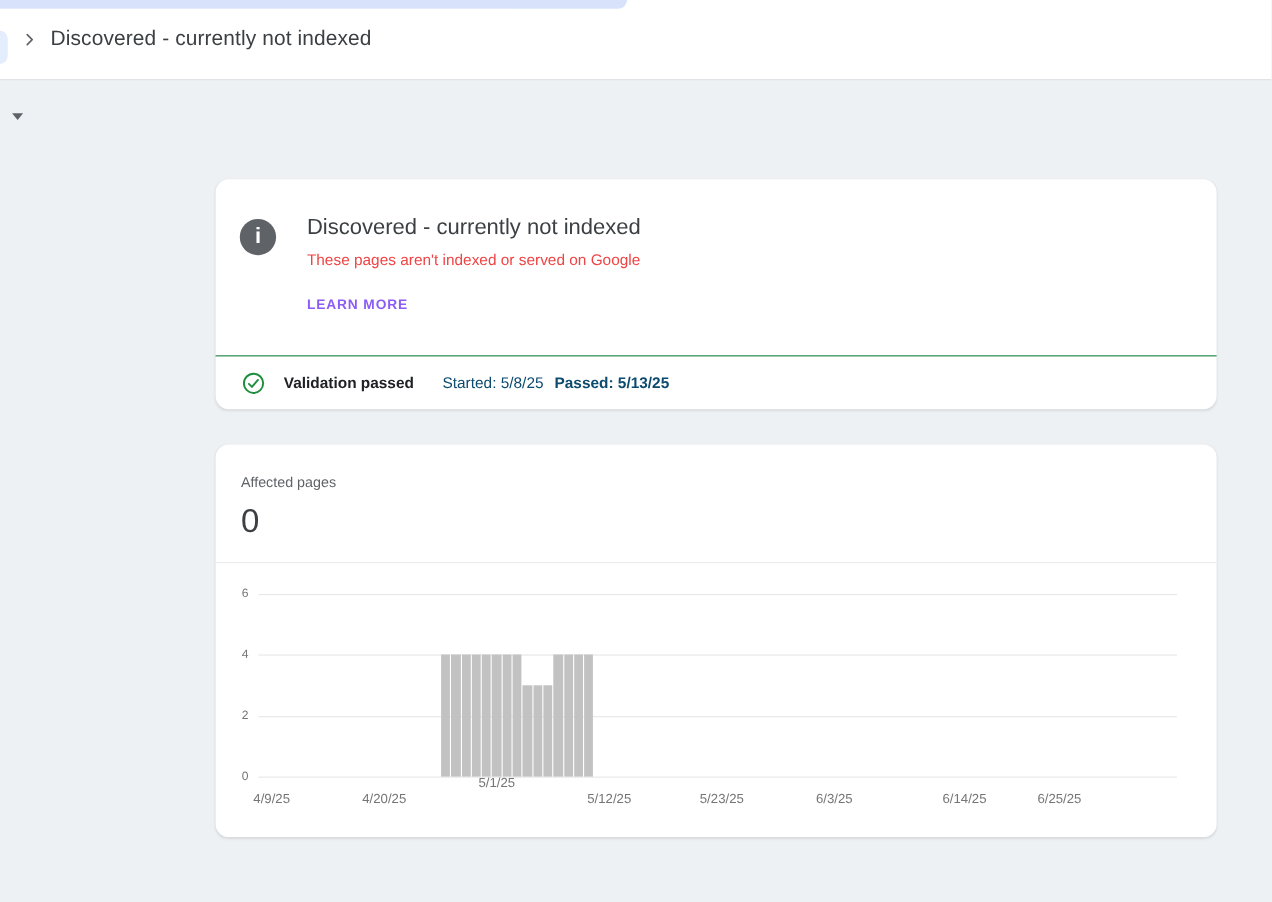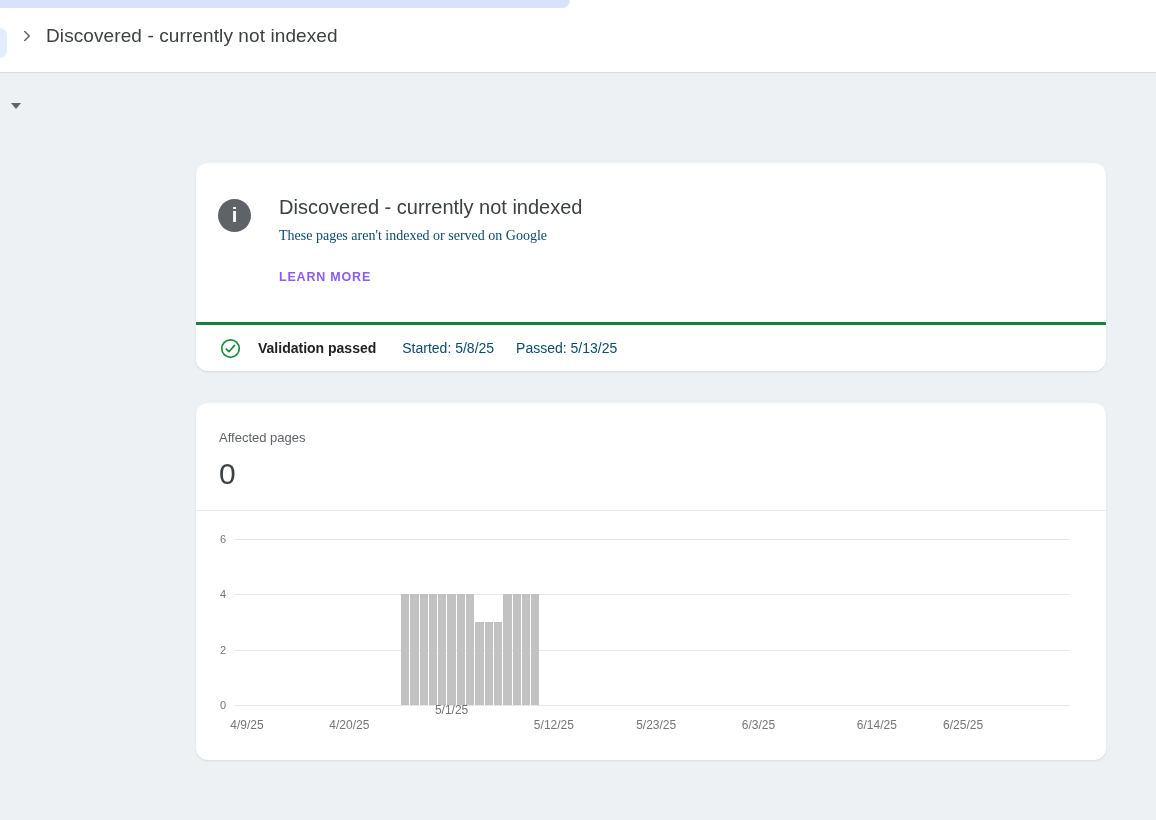--- a/index.html
+++ b/index.html
@@ -52,34 +52,34 @@
   
   .detail-main{display:flex;padding:33px 24px 37px 22px;}
   .info-icon{
     width:33px;height:33px;border-radius:50%;
     background:var(--info-gray);color:#fff;flex:none;margin-top:3px;
     display:flex;align-items:center;justify-content:center;
     font-size:20px;font-weight:700;
   }
   .detail-texts{margin-left:28px;}
   .issue-title{font-size:20px;font-weight:400;color:#3c4043;margin:0;}
-  .issue-subtitle{font-size:14px;color:#0c4a6e;margin:9px 0 0;font-family:Liberation Serif, serif;}
+  .issue-subtitle{font-size:14px;color:#ef4444;margin:9px 0 0;}
   .learn-more{
     display:inline-block;margin-top:26px;
     font-size:12.5px;font-weight:700;letter-spacing:.8px;
     color:#8b5cf6;text-decoration:none;cursor:pointer;
   }
   .validation-row{
     display:flex;align-items:center;height:49px;
-    padding-left:24px;border-top:3px solid #15803d;
+    padding-left:24px;border-top:1px solid #15803d;
   }
   .check-icon{display:flex;align-items:center;color:var(--green);margin-right:17px;}
   .validation-status{font-size:14px;font-weight:700;color:#202124;}
   .validation-date{font-size:14px;color:#0c4a6e;margin-left:26px;}
-  .validation-date.second{margin-left:22px;}
+  .validation-date.second{margin-left:10px;font-weight:bold;}
   
   .chart-card{margin-top:32px;}
   .count-block{padding:27px 0 20px 23px;}
   .count-label{font-size:13px;color:#5f6368;}
   .count-value{font-size:30px;font-weight:400;color:#3c4043;margin-top:12px;line-height:1.1;}
   .chart{position:relative;height:250px;border-top:1px solid #e8eaed;}
   .gridline{position:absolute;height:1px;background:var(--grid);}
   .ytick{
     position:absolute;left:0;width:30px;text-align:right;
     font-size:11px;color:var(--axis-text);line-height:14px;

